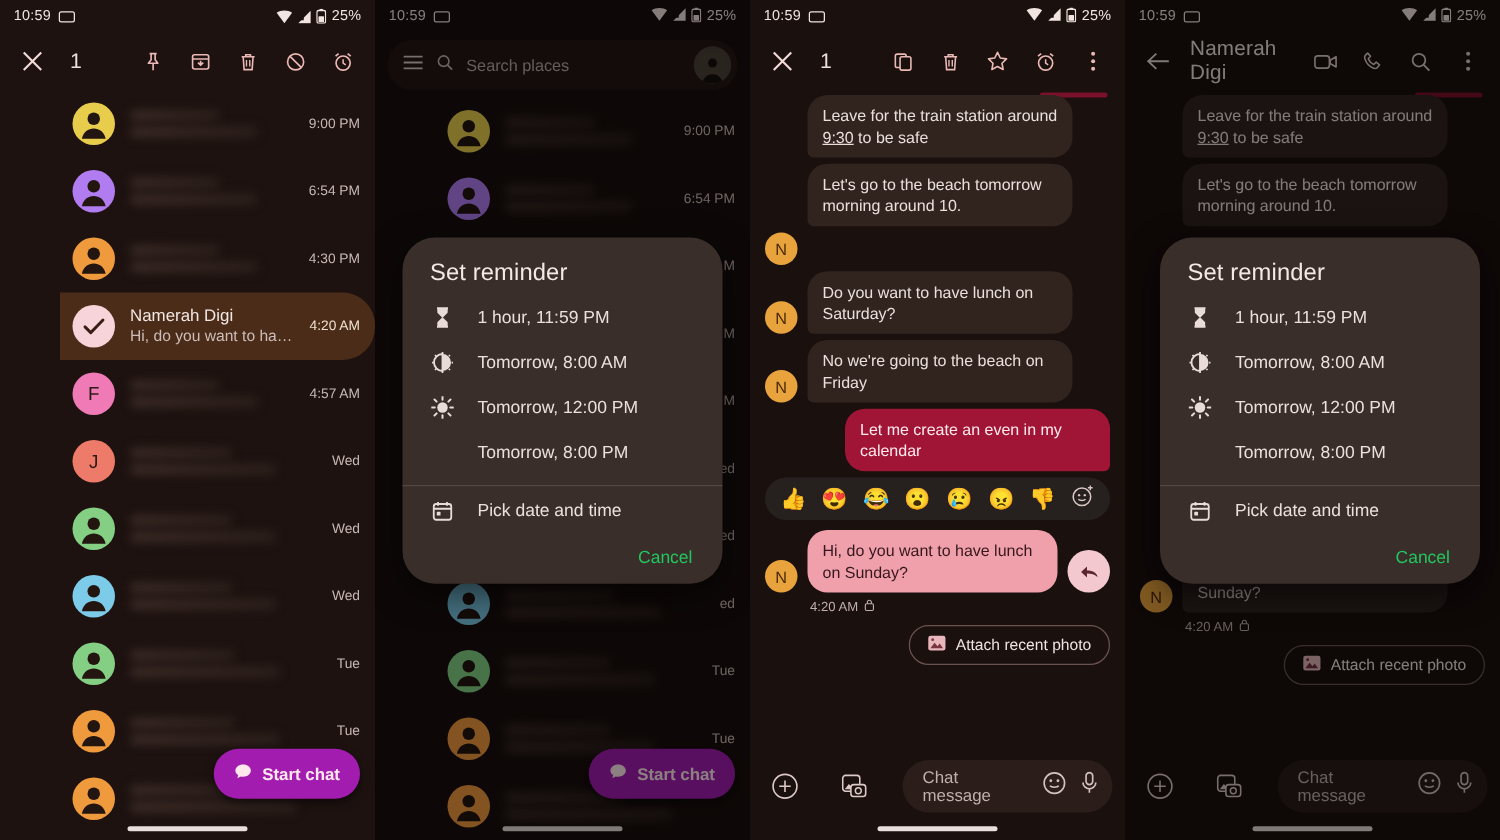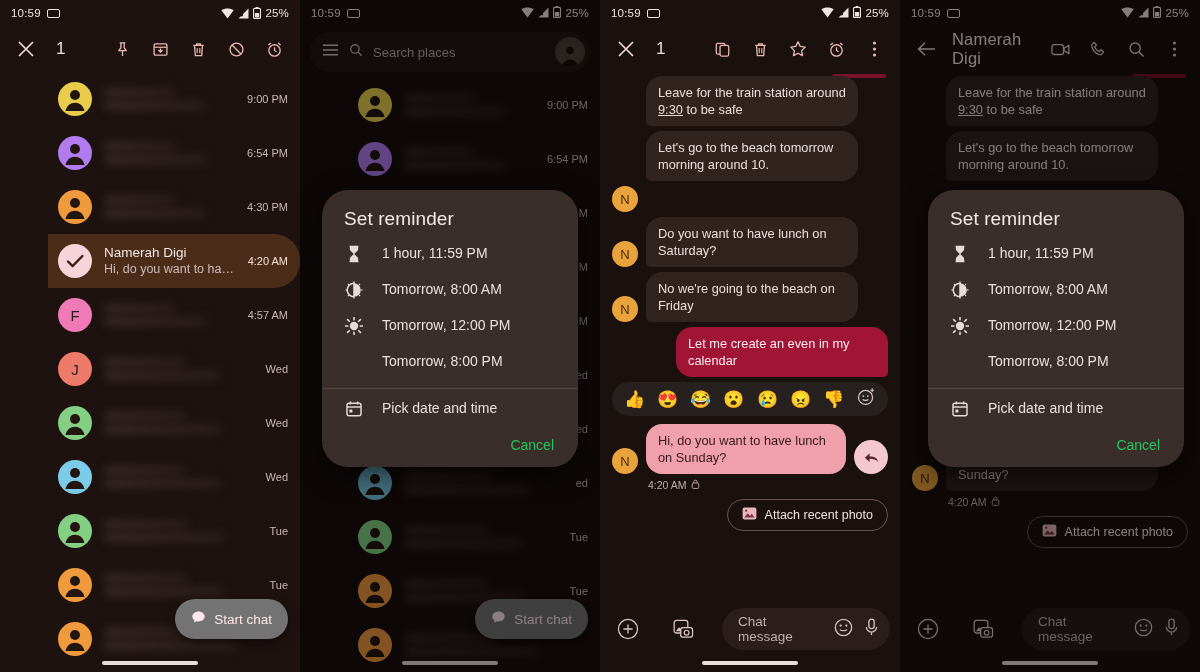--- a/index.html
+++ b/index.html
@@ -78,25 +78,26 @@
     background: #4a2c18;
     border-radius: 0 26px 26px 0;
     margin-right: 0;
   }
   .conv-row.selected .conv-time { color: #f0e0d2; }
 
   
   .fab {
     position: absolute; right: 12px; bottom: 33px;
     height: 40px; border-radius: 20px;
-    background: #737373; color: #ffe7ec;
+    background: #a21caf; color: #ffe7ec;
     display: flex; align-items: center; gap: 8px;
     padding: 0 16px; font-size: 13.5px;
     box-shadow: 0 3px 8px rgba(0,0,0,.5);
     z-index: 7;
+    font-weight: bold;
   }
 
   
   .searchbar {
     margin: 6px 10px 0; height: 40px; border-radius: 22px;
     background: #241714; display: flex; align-items: center;
     padding: 0 5px 0 12px; gap: 10px; position: relative; z-index: 6;
   }
   .searchbar .placeholder { font-size: 13px; color: #b9a9a5; flex:1 1 auto;}
   .profile-pill {

